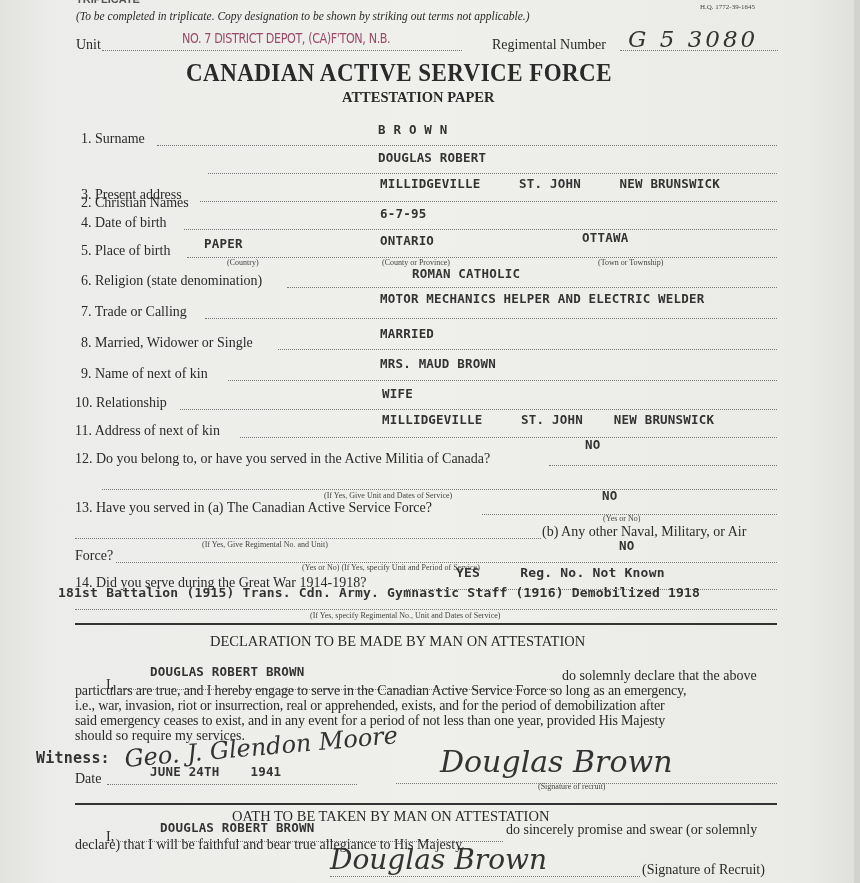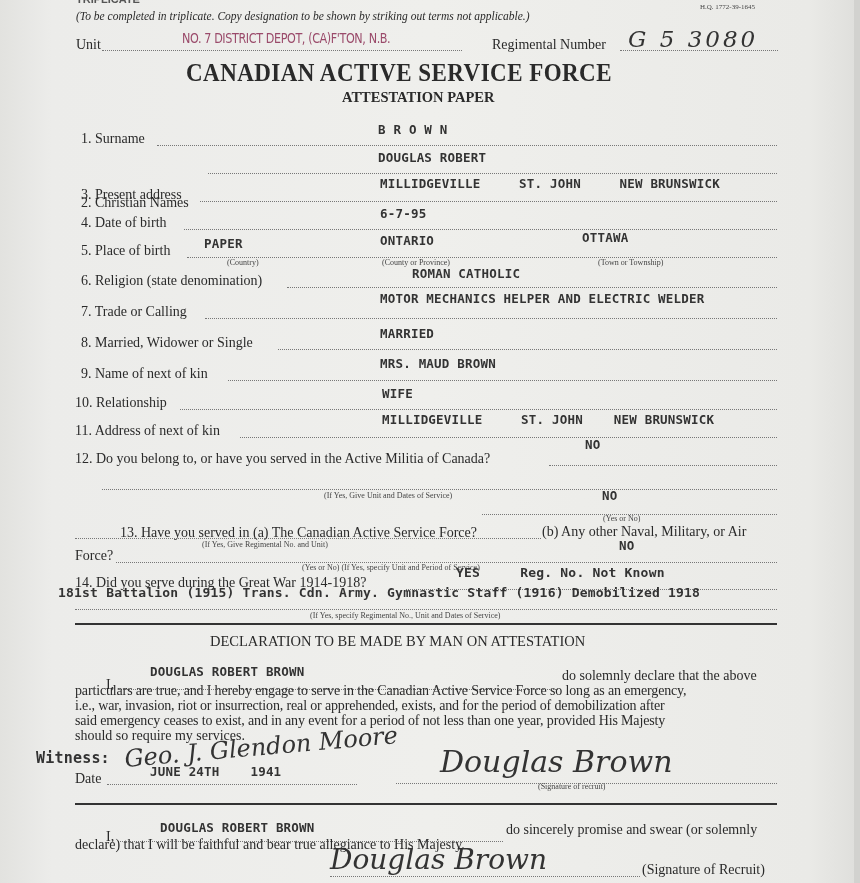--- a/index.html
+++ b/index.html
@@ -97,21 +97,21 @@
   <div class="dots" style="left:240px;top:437px;width:537px;"></div>
   <div class="abs tw" style="left:382px;top:412px;white-space:pre;">MILLIDGEVILLE     ST. JOHN    NEW BRUNSWICK</div>
 
   <div class="abs tw" style="left:585px;top:437px;">NO</div>
   <div class="abs lbl" style="left:75px;top:451px;"><span>12.</span> <span>Do you belong to, or have you served in the Active Militia of Canada?</span></div>
   <div class="dots" style="left:549px;top:465px;width:228px;"></div>
   <div class="dots" style="left:102px;top:489px;width:675px;"></div>
   <div class="abs small" style="left:324px;top:491px;">(If Yes, Give Unit and Dates of Service)</div>
 
   <div class="abs tw" style="left:602px;top:488px;">NO</div>
-  <div class="abs lbl" style="left:75px;top:525px;margin-left:45px;"><span>13.</span> <span>Have you served in (a) The Canadian Active Service Force?</span></div>
+  <div class="abs lbl" style="left:75px;top:500px;"><span>13.</span> <span>Have you served in (a) The Canadian Active Service Force?</span></div>
   <div class="dots" style="left:482px;top:514px;width:295px;"></div>
   <div class="abs small" style="left:603px;top:514px;">(Yes or No)</div>
 
   <div class="dots" style="left:75px;top:538px;width:466px;"></div>
   <div class="abs lbl" style="left:542px;top:524px;">(b) Any other Naval, Military, or Air</div>
   <div class="abs small" style="left:202px;top:540px;text-align:right;">(If Yes, Give Regimental No. and Unit)</div>
 
   <div class="abs tw" style="left:619px;top:538px;">NO</div>
   <div class="abs lbl" style="left:75px;top:548px;">Force?</div>
   <div class="dots" style="left:116px;top:562px;width:661px;"></div>
@@ -142,20 +142,21 @@
   <div class="abs lbl" style="left:75px;top:771px;">Date</div>
   <div class="dots" style="left:107px;top:784px;width:250px;"></div>
   <div class="abs tw" style="left:150px;top:764px;white-space:pre;">JUNE 24TH    1941</div>
 
   <div class="dots" style="left:396px;top:783px;width:381px;"></div>
   <div class="abs hand" style="left:440px;top:744px;font-size:30px;">Douglas Brown</div>
   <div class="abs small" style="left:538px;top:782px;">(Signature of recruit)</div>
 
   <div class="rule" style="left:75px;top:803px;width:702px;"></div>
 
+  <div class="abs" style="left:232px;top:808px;font-size:14.5px;">OATH TO BE TAKEN BY MAN ON ATTESTATION</div>
   <div class="abs lbl" style="left:106px;top:829px;">I,</div>
   <div class="dots" style="left:118px;top:841px;width:385px;"></div>
   <div class="abs tw" style="left:160px;top:820px;">DOUGLAS ROBERT BROWN</div>
   <div class="abs para" style="left:506px;top:822px;">do sincerely promise and swear (or solemnly</div>
   <div class="abs para" style="left:75px;top:837px;">declare) that I will be faithful and bear true allegiance to His Majesty.</div>
 
   <div class="dots" style="left:330px;top:876px;width:310px;"></div>
   <div class="abs hand" style="left:330px;top:843px;font-size:28px;">Douglas Brown</div>
   <div class="abs lbl" style="left:642px;top:862px;">(Signature of Recruit)</div>
 </div>

